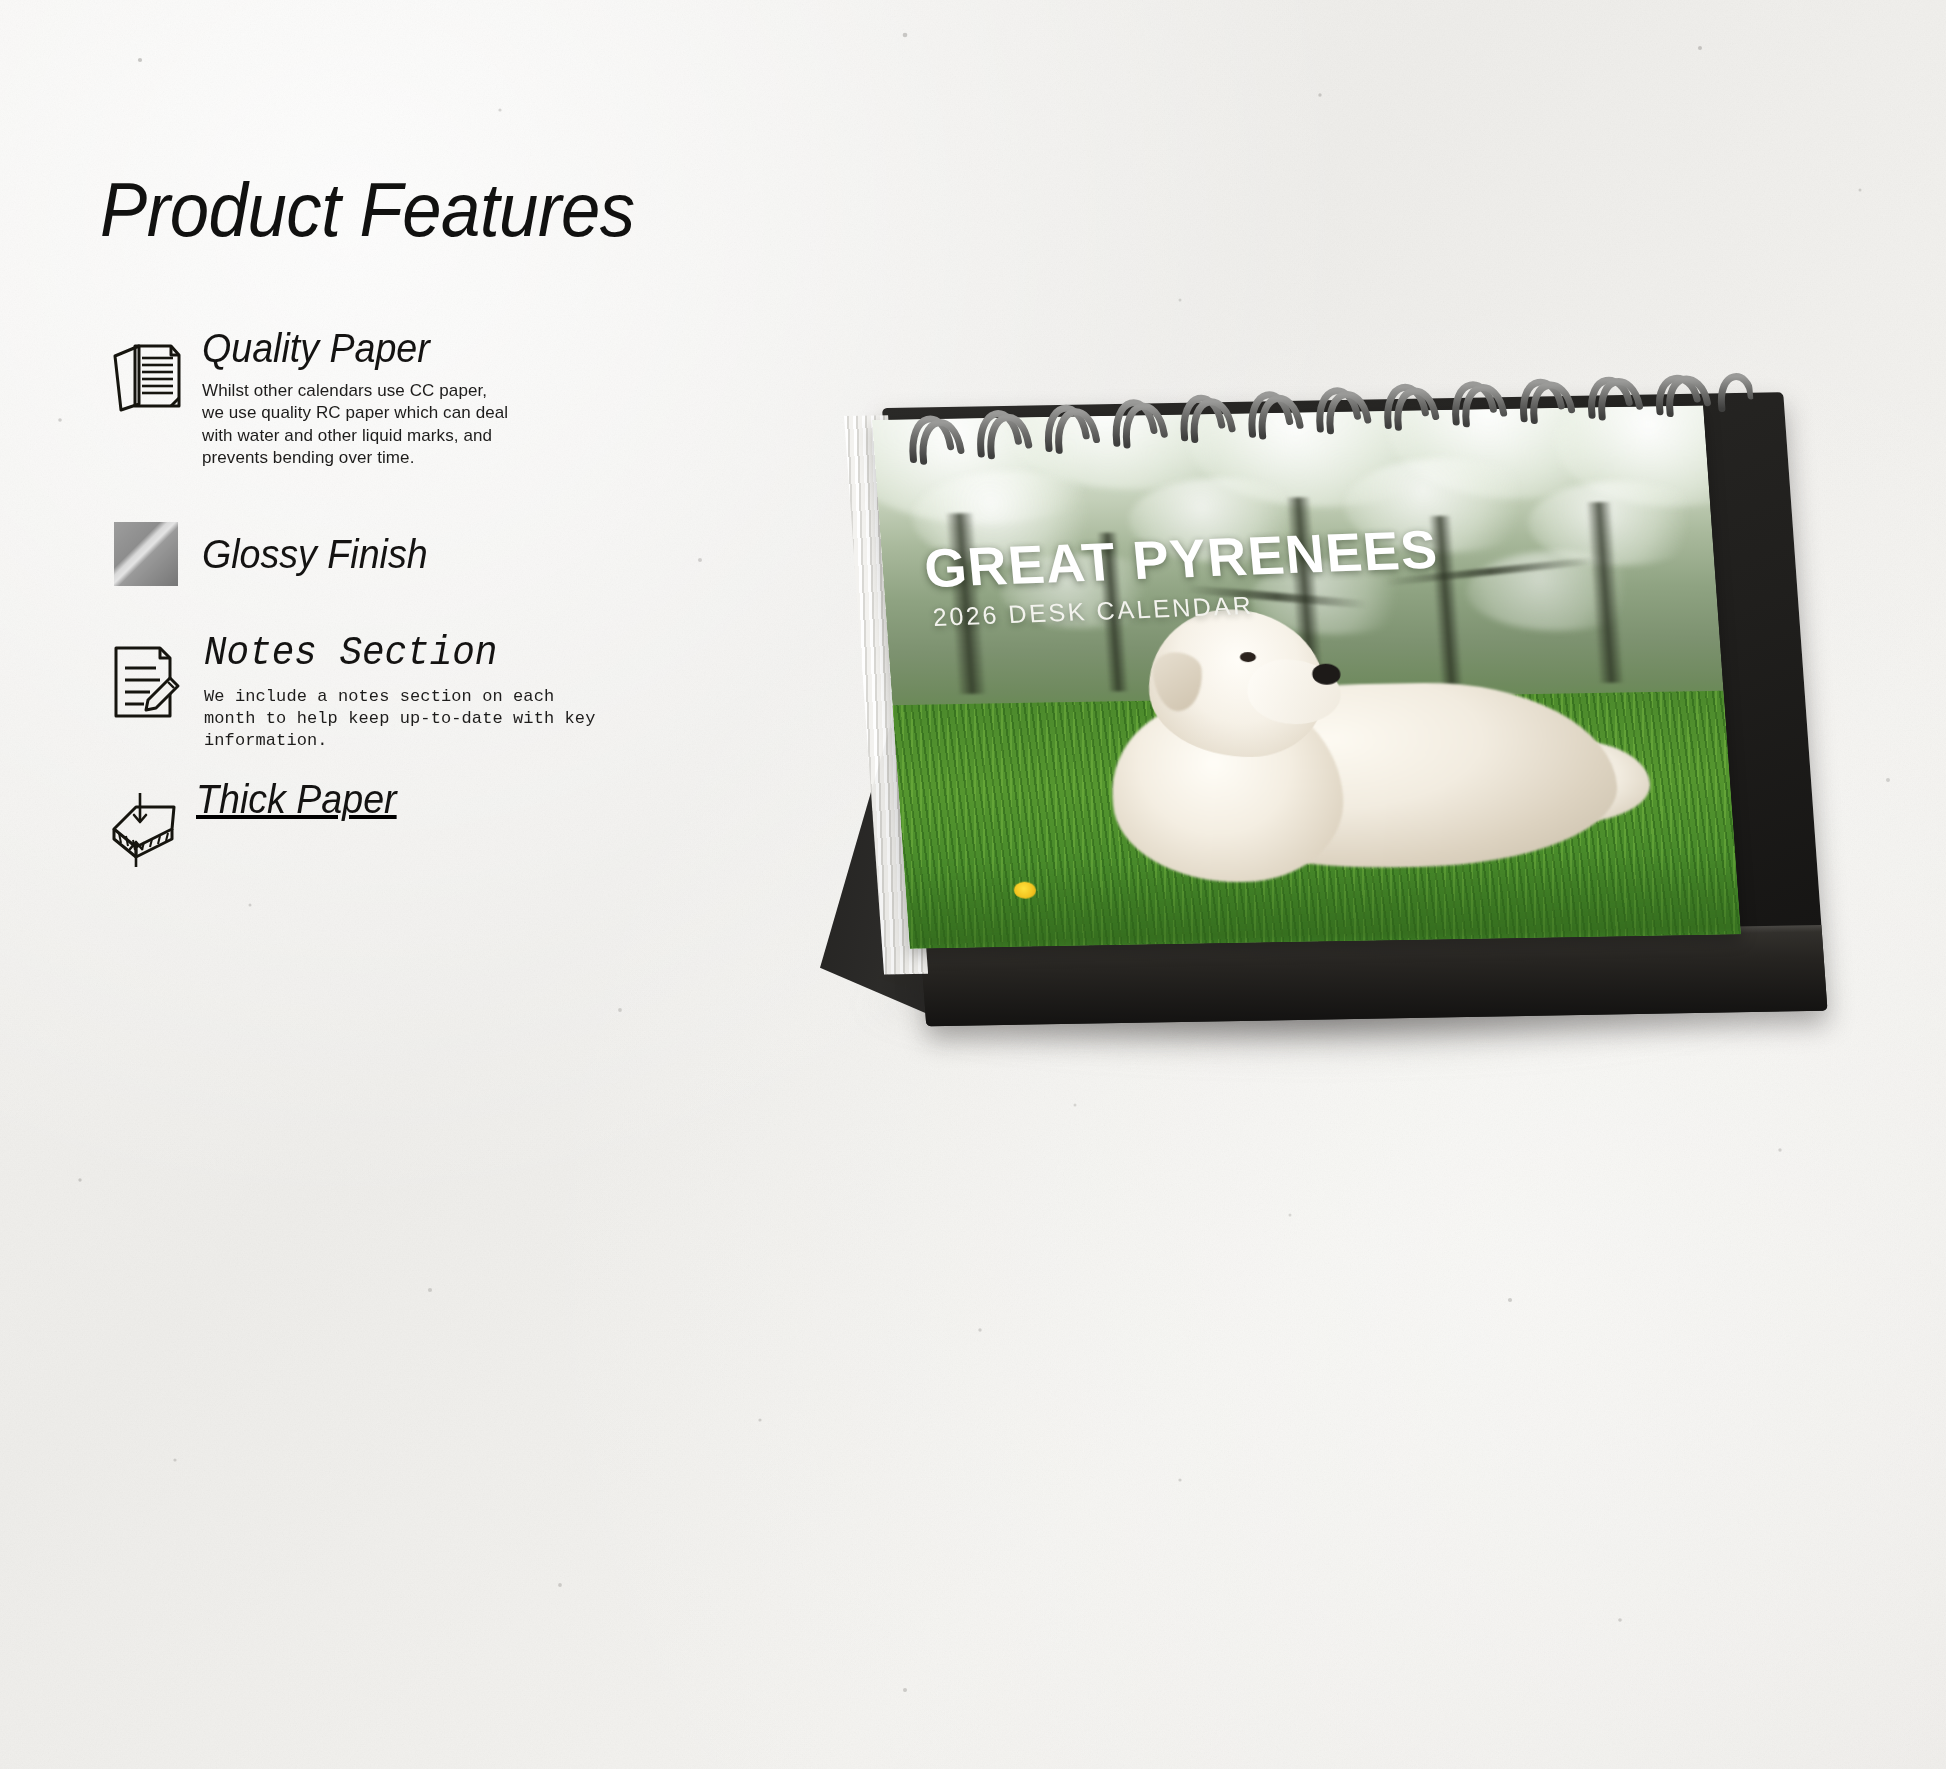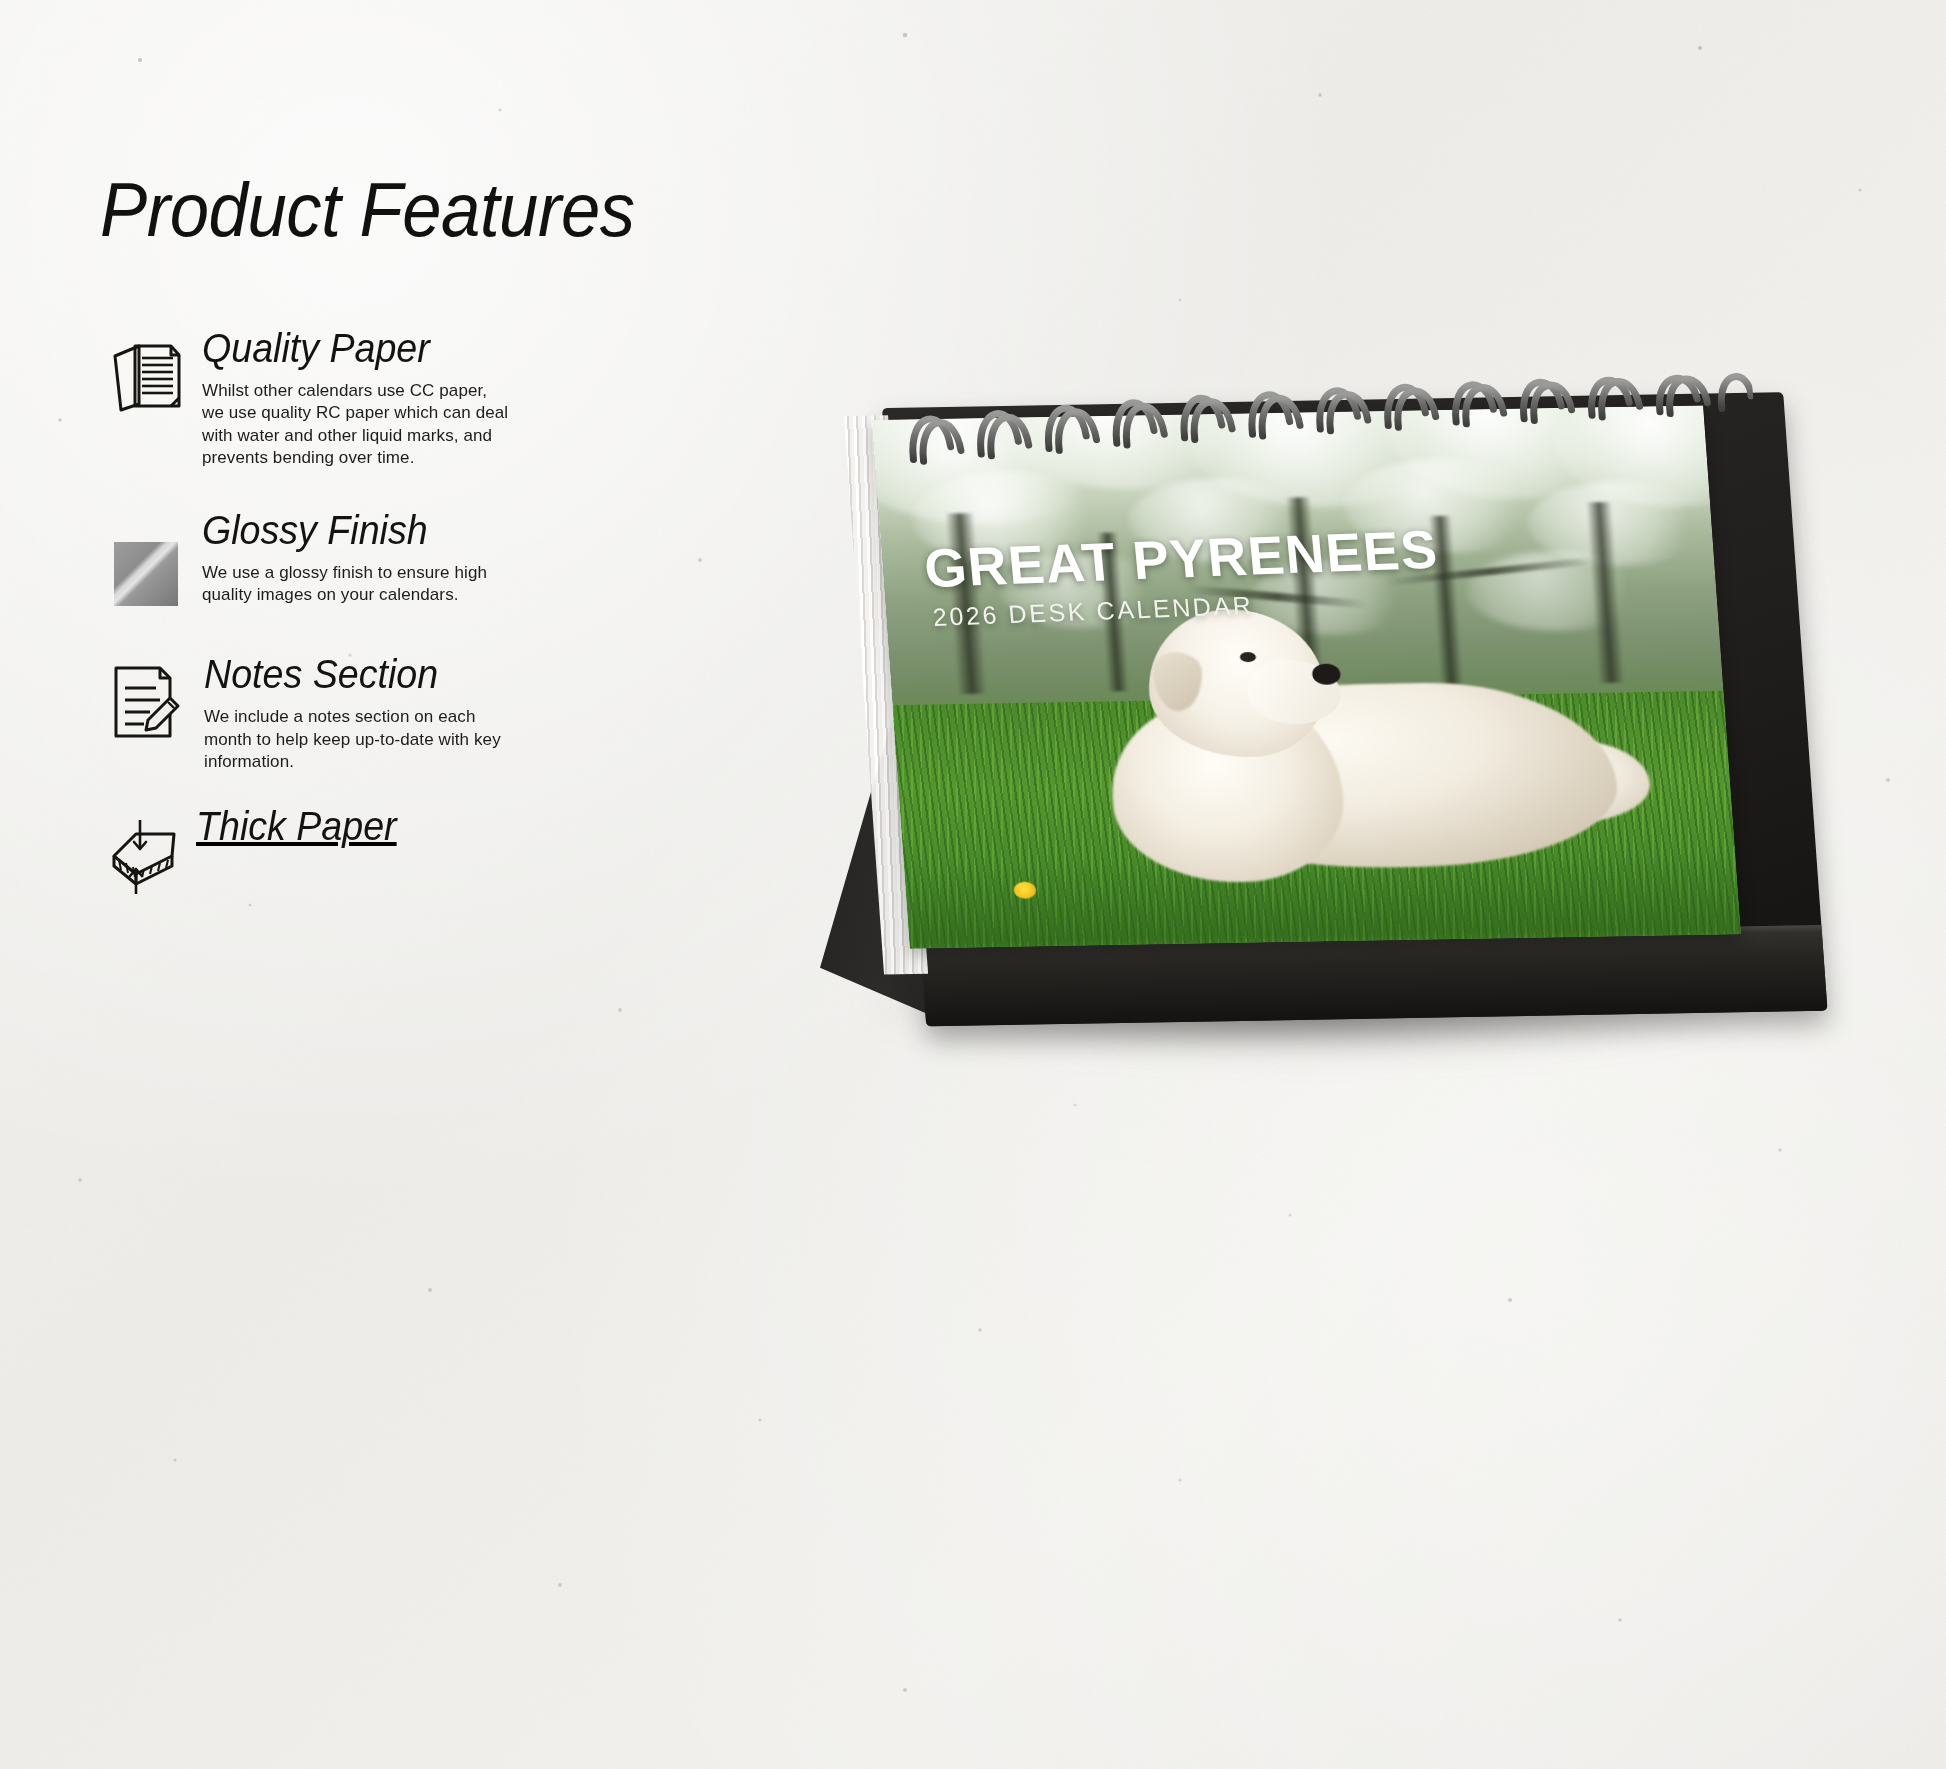--- a/index.html
+++ b/index.html
@@ -85,21 +85,21 @@
     max-width:500px;
     white-space:pre-line;
   }
 
   
   .feature.f1 { }
   .feature.f1 .feature-body { padding-left:10px; }
   .feature.f2 { margin-bottom:46px;align-items:flex-end; }
   .feature.f2 .feature-icon { padding-top:14px; }
   .feature.f2 .feature-body { padding-left:10px; }
-  .feature.f3 { margin-bottom:30px; }
+  .feature.f3 { margin-bottom:24px;font-family:Liberation Mono, monospace; }
   .feature.f3 .feature-icon { padding-top:10px; }
   .feature.f3 .feature-body { padding-left:12px; }
   .feature.f4 .feature-icon { padding-top:14px; }
   .feature.f4 .feature-body { padding-left:4px;text-decoration:underline; }
 
   
   .gloss-square {
     width:64px; height:64px;
     background:linear-gradient(135deg,#9d9d9d 0%,#8d8d8d 36%,#d8d8d8 42%,#e4e4e4 48%,#9a9a9a 54%,#767676 100%);
   }
@@ -409,22 +409,20 @@
 prevents bending over time.</div>
     </div>
   </div>
 
   <div class="feature f2">
     <div class="feature-icon">
       <div class="gloss-square"></div>
     </div>
     <div class="feature-body">
       <div class="feature-title">Glossy Finish</div>
-      <div class="feature-desc">We use a glossy finish to ensure high
-quality images on your calendars.</div>
     </div>
   </div>
 
   <div class="feature f3">
     <div class="feature-icon">
       <svg width="76" height="80" viewBox="0 0 76 80" fill="none" stroke="#16150f" stroke-width="3">
         <path d="M8 6 H52 L62 16 V74 H8 Z" stroke-linejoin="round"></path>
         <path d="M52 6 V16 H62" stroke-linejoin="round"></path>
         <g stroke-width="3">
           <path d="M17 26 H48"></path>

